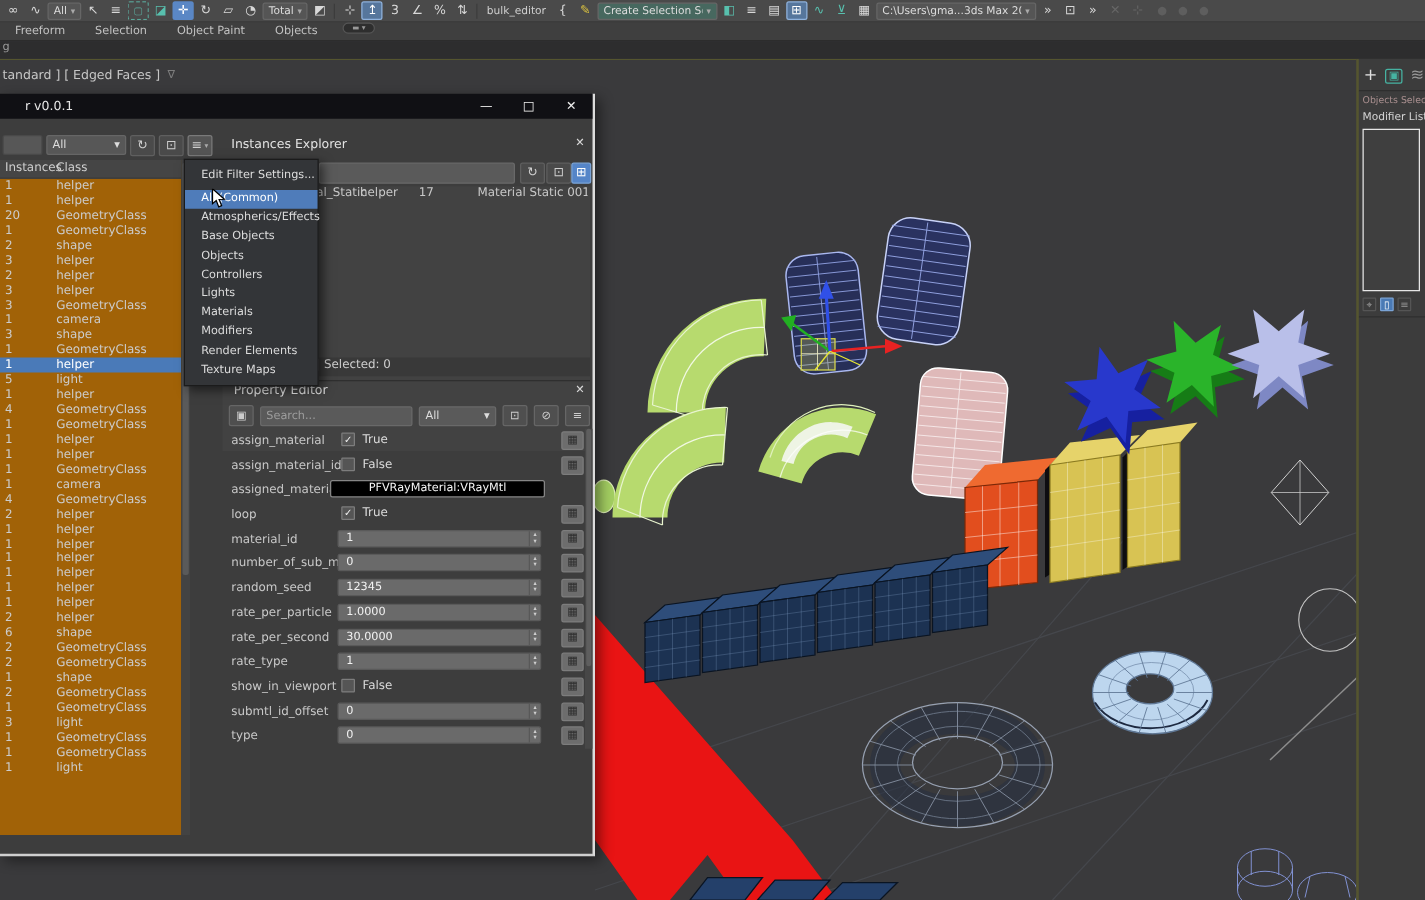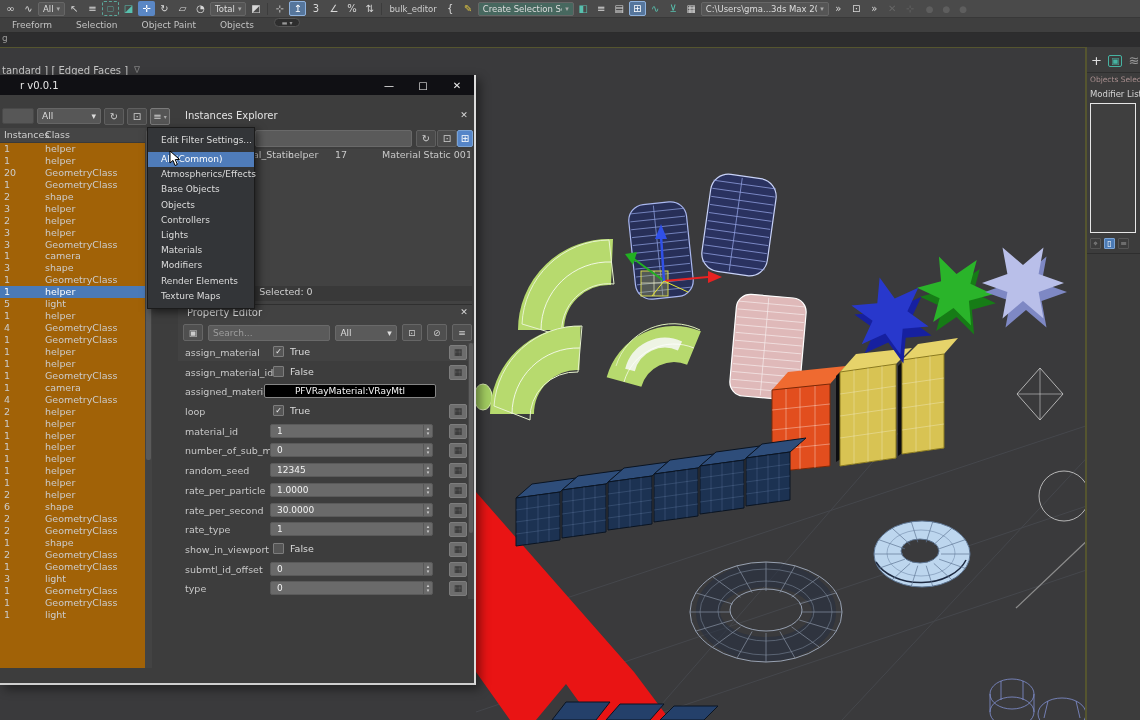--- a/index.html
+++ b/index.html
@@ -19,21 +19,21 @@
 .tb-dd.tealbg{background:#47685f}
 .tb-label{font-size:8.5px;color:#cfcfcf;padding:0 4px;white-space:nowrap}
 .tb-dots{color:#5e5e5e;font-size:9px;letter-spacing:3px;padding-left:6px}
 
 .ribbon-tabs{position:absolute;left:0;top:18px;width:1140px;height:15px;background:#3f3f3f;border-bottom:1px solid #2c2c2c;display:flex;z-index:40;font-size:9px;color:#c2c2c2}
 .ribbon-tab{padding:0 12px;height:100%;display:flex;align-items:center}
 .ribbon-pill{width:26px;height:9px;background:#2e2e2e;border:1px solid #555;border-radius:5px;display:inline-flex;align-items:center;justify-content:center;color:#999;font-size:6px;gap:2px;margin-left:8px}
 .ribbon-strip{position:absolute;left:0;top:33px;width:1140px;height:14px;background:#2d2d2e;z-index:40;font-size:9px;color:#9a9a9a;padding-left:2px}
 
 .viewport{position:absolute;left:0;top:47px;width:1140px;height:673px;background:#3a3a3c;z-index:1;border-top:1px solid #55552f}
-.vp-label{position:absolute;left:2px;top:17px;font-size:10px;color:#c6c6c6;z-index:3;display:flex;gap:6px;}
+.vp-label{position:absolute;left:2px;top:7px;font-size:10px;color:#c6c6c6;z-index:3;display:flex;gap:6px;}
 .vp-funnel{color:#7d7d7d;font-size:9px}
 .scene-svg{position:absolute;left:0;top:0;width:1140px;height:720px;z-index:2;pointer-events:none}
 
 .command-panel{position:absolute;right:0;top:47px;width:55px;height:673px;background:#3c3c3c;border-left:2px solid #55552f;z-index:20;overflow:hidden}
 .cp-tabs{display:flex;gap:6px;padding:6px 4px 4px 4px;align-items:center}
 .cp-tab{font-size:13px;color:#e0e0e0}
 .cp-tab.teal{color:#46b3a2;border:1px solid #46b3a2;border-radius:2px;font-size:9px;padding:0 2px}
 .cp-sel{font-size:7.5px;color:#a98f8f;white-space:nowrap;padding:2px 0 2px 3px;border-top:1px solid #2e2e2e}
 .cp-modlist{font-size:8.5px;color:#d4d4d4;padding:3px 0 3px 3px;white-space:nowrap}
 .cp-stack{margin:1px 3px;width:46px;height:130px;border:1px solid #e6e6e6;background:#3f3f3f}

